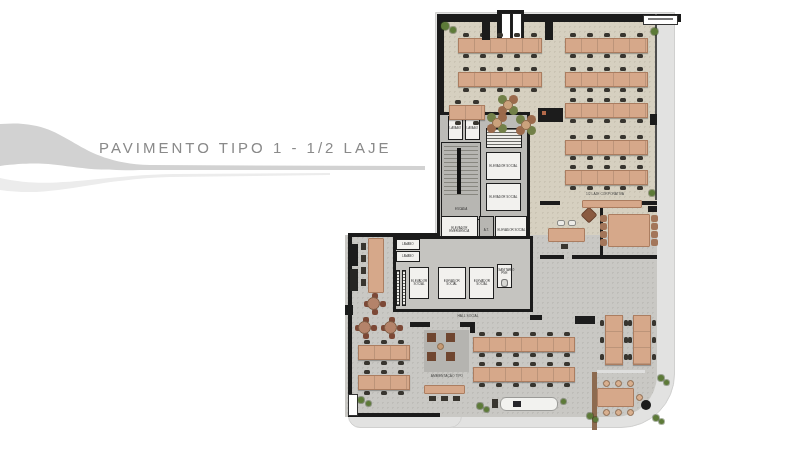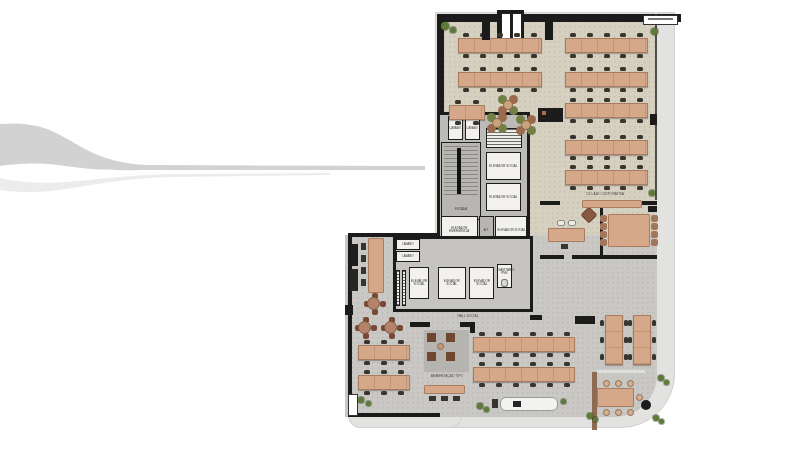--- a/index.html
+++ b/index.html
@@ -35,20 +35,21 @@
 <body>
 <div id="stage">
 
 <div class="abs" style="left:0;top:118px;">
   <svg width="430" height="95" viewBox="0 0 430 95">
     <path d="M0,6 C72,0 68,44 150,47 L425,48 L425,52 L140,52 C62,54 60,40 0,48 Z" fill="#d2d2d2"></path>
     <path d="M0,60 C55,72 85,58 175,56 L330,55 L330,57 L170,59 C85,62 58,80 0,72 Z" fill="#ececec"></path>
   </svg>
 </div>
 
+<div id="title">PAVIMENTO TIPO 1 - 1/2 LAJE</div>
 
 <div id="plan">
 
   <div class="abs facade" style="left:98px;top:2px;width:238px;height:414px;border-radius:0 0 54px 6px;"></div>
   <div class="abs facade" style="left:11px;top:405px;width:112px;height:11px;border-radius:0 0 12px 12px;"></div>
 
   <div class="abs floor-up" style="left:100px;top:4px;width:220px;height:186px;"></div>
   <div class="abs floor-up" style="left:191px;top:190px;width:17px;height:58px;"></div>
   <div class="abs floor-up" style="left:203px;top:190px;width:117px;height:58px;"></div>
   <div class="abs floor-lo" style="left:8px;top:225px;width:312px;height:182px;border-radius:0 0 42px 0;"></div>

